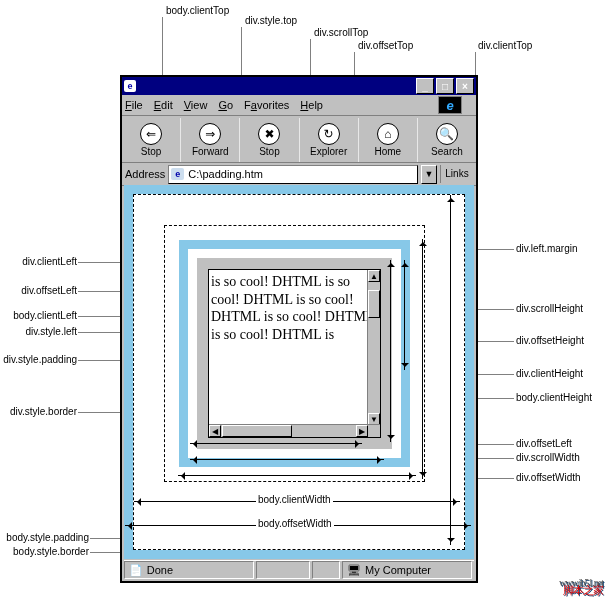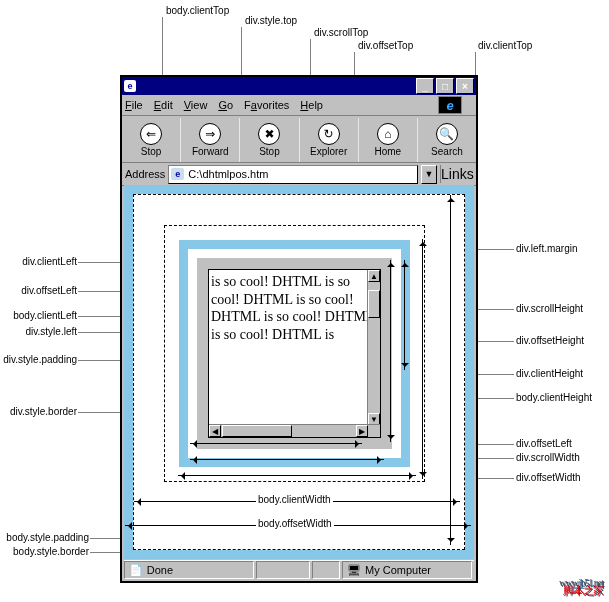--- a/index.html
+++ b/index.html
@@ -23,21 +23,21 @@
   .menubar span u{text-decoration:underline}
   .menubar .ebadge{margin-left:auto;width:22px;height:16px;background:#000;display:inline-flex;align-items:center;justify-content:center;color:#3af;font-style:italic;font-size:13px;font-weight:bold;border:1px solid #808080}
   .toolbar{height:44px;display:flex;border-bottom:1px solid #808080;padding-top:2px}
   .tool{flex:1;display:flex;flex-direction:column;align-items:center;font-size:10px;border-right:1px solid #e8e8e8;justify-content:center}
   .tool:last-child{border-right:none}
   .tool .ticon{width:20px;height:20px;border:1px solid #000;border-radius:50%;margin-bottom:1px;display:flex;align-items:center;justify-content:center;font-size:12px;background:#fff}
   .addr{height:22px;display:flex;align-items:center;border-bottom:1px solid #808080;padding:0 3px;font-size:11px}
   .addr .field{flex:1;height:17px;background:#fff;border:1px solid #000;border-top-color:#808080;border-left-color:#808080;margin:0 3px;display:flex;align-items:center;padding-left:2px}
   .addr .field .ieicon{width:13px;height:12px;background:#cde;margin-right:4px;display:inline-flex;align-items:center;justify-content:center;color:#00a;font-size:9px;font-weight:bold;border-radius:2px}
   .addr .dd{width:14px;height:17px;background:#c0c0c0;border:1px solid #000;border-top-color:#fff;border-left-color:#fff;display:flex;align-items:center;justify-content:center;font-size:9px}
-  .addr .links{width:32px;text-align:center;font-size:14px;border-left:1px solid #808080;height:18px;line-height:18px;margin-left:3px}
+  .addr .links{width:32px;text-align:center;font-size:10px;border-left:1px solid #808080;height:18px;line-height:18px;margin-left:3px}
 
   .client{position:absolute;left:2px;right:2px;top:108px;bottom:22px;background:#fff}
   
   .body-border{position:absolute;inset:0;border:9px solid #87c8e8;}
   
   .body-padding{position:absolute;inset:9px 9px 9px 9px;border:1px dashed #000;}
   
 
   
   .div-margin{position:absolute;left:40px;top:40px;right:49px;height:255px;border:1px dashed #000}
@@ -175,21 +175,21 @@
         </div>
       <div class="tool">
           <span class="ticon">🔍</span>
           <span>Search</span>
         </div>
     </div>
     <div class="addr">
       <span>Address</span>
       <span class="field">
         <span class="ieicon">e</span>
-        <span>C:\dhtmlpos.htm</span>
+        <span>C:\padding.htm</span>
       </span>
       <span class="dd">▼</span>
       <span class="links">Links</span>
     </div>
 
     <div class="client">
       <div class="body-border"></div>
       <div class="body-padding"></div>
 
       <div class="div-margin">

